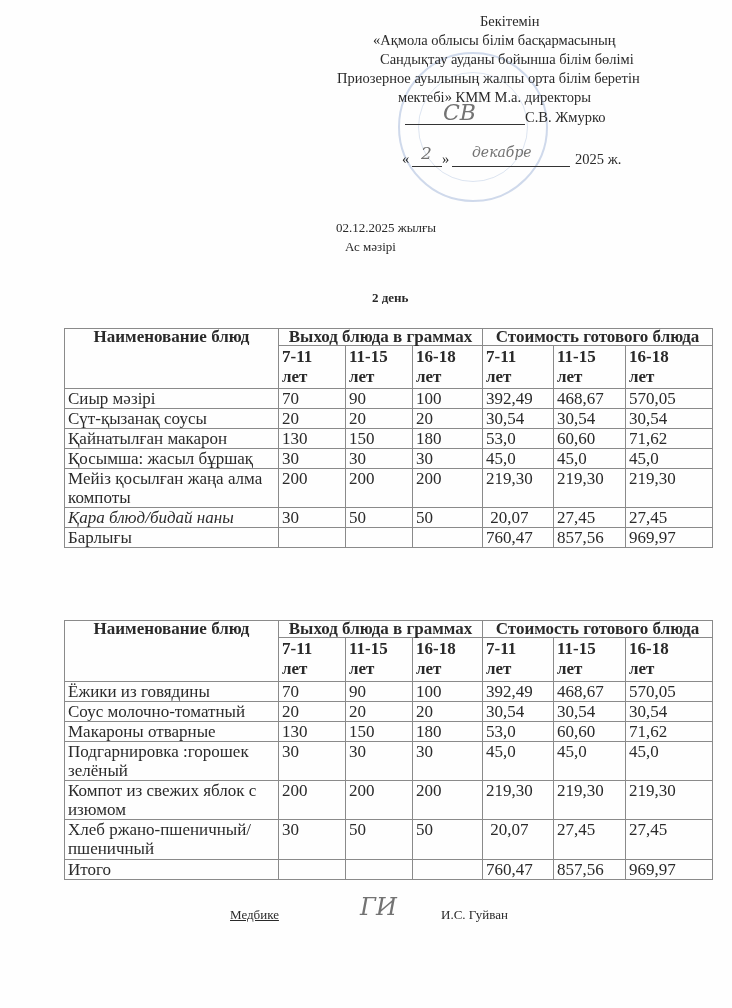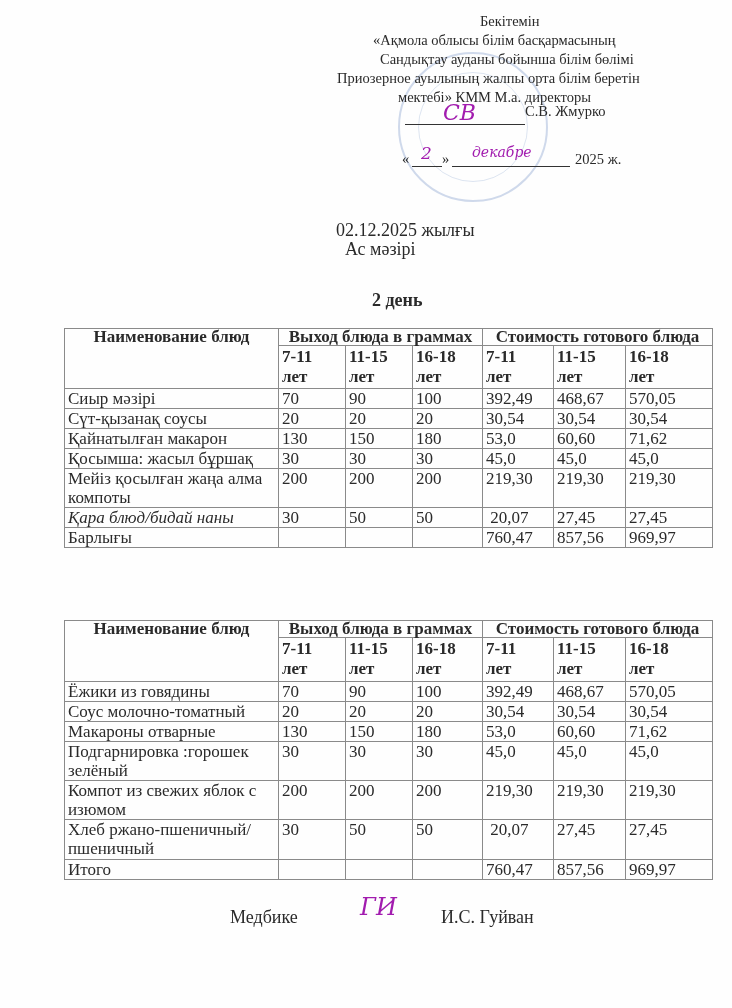--- a/index.html
+++ b/index.html
@@ -5,22 +5,22 @@
   html, body { margin:0; padding:0; }
   body { width:732px; height:1008px; background:#fefefe; position:relative; overflow:hidden;
          font-family:"Liberation Serif", "DejaVu Serif", serif; color:#2a2a2a; }
   .approve { font-size:14.5px; line-height:18.5px; }
   .center-line { position:absolute; white-space:nowrap; }
   .stamp { position:absolute; left:398px; top:52px; width:150px; height:150px; border-radius:50%;
            border:2px solid rgba(120,150,200,0.35); box-sizing:border-box; }
   .stamp-inner { position:absolute; left:418px; top:72px; width:110px; height:110px; border-radius:50%;
            border:1px solid rgba(120,150,200,0.25); box-sizing:border-box; }
   .sigline { position:absolute; border-bottom:1px solid #333; }
-  .handwrite { position:absolute; color:#a21caf; font-family:"DejaVu Serif", serif; font-style:italic; }
-  .title { font-size:18px; }
+  .handwrite { position:absolute; color:#737373; font-family:"DejaVu Serif", serif; font-style:italic; }
+  .title { font-size:13px; }
   table.menu { position:absolute; left:64px; border-collapse:collapse; font-size:17px; table-layout:fixed; }
   table.menu td, table.menu th { border:1px solid #8a8a8a; padding:0 3px; vertical-align:top; line-height:19px; }
   table.menu th { font-weight:bold; text-align:center; line-height:16px; }
   table.menu td.sub { font-weight:bold; line-height:20px; padding-top:1px; }
   table.menu td.name { text-align:left; }
   .ital { font-style:italic; }
 </style>
 </head>
 <body>
 
@@ -28,21 +28,21 @@
 <div class="stamp-inner"></div>
 
 <div class="approve">
   <div class="center-line" style="left:480px; top:12px;">Бекітемін</div>
   <div class="center-line" style="left:373px; top:31px;">«Ақмола облысы білім басқармасының</div>
   <div class="center-line" style="left:380px; top:50px;">Сандықтау ауданы бойынша білім бөлімі</div>
   <div class="center-line" style="left:337px; top:69px;">Приозерное ауылының жалпы орта білім беретін</div>
   <div class="center-line" style="left:398px; top:88px;">мектебі»  КММ  М.а. директоры</div>
   <div class="sigline" style="left:405px; top:124px; width:120px;"></div>
   <div class="handwrite" style="left:443px; top:104px; font-size:22px;">СВ</div>
-  <div class="center-line" style="left:525px; top:102px;">С.В. Жмурко</div>
+  <div class="center-line" style="left:525px; top:108px;">С.В. Жмурко</div>
   <div class="center-line" style="left:402px; top:150px;">«</div>
   <div class="sigline" style="left:412px; top:166px; width:30px;"></div>
   <div class="handwrite" style="left:421px; top:144px; font-size:17px;">2</div>
   <div class="center-line" style="left:442px; top:150px;">»</div>
   <div class="sigline" style="left:452px; top:166px; width:118px;"></div>
   <div class="handwrite" style="left:472px; top:143px; font-size:14px;">декабре</div>
   <div class="center-line" style="left:575px; top:150px;">2025 ж.</div>
 </div>
 
 <div class="center-line title" style="left:336px; top:220px;">02.12.2025 жылғы</div>
@@ -222,15 +222,15 @@
     <td></td>
     <td></td>
     <td></td>
     <td>760,47</td>
     <td>857,56</td>
     <td>969,97</td>
   </tr>
 </tbody>
   </table>
 
-<div class="center-line title" style="left:230px; top:907px;">Медбике</div>
+<div class="center-line title" style="left:230px; top:907px;text-decoration:underline;">Медбике</div>
 <div class="handwrite" style="left:360px; top:893px; font-size:24px;">ГИ</div>
 <div class="center-line title" style="left:441px; top:907px;">И.С. Гуйван</div>
 
 </body></html>

